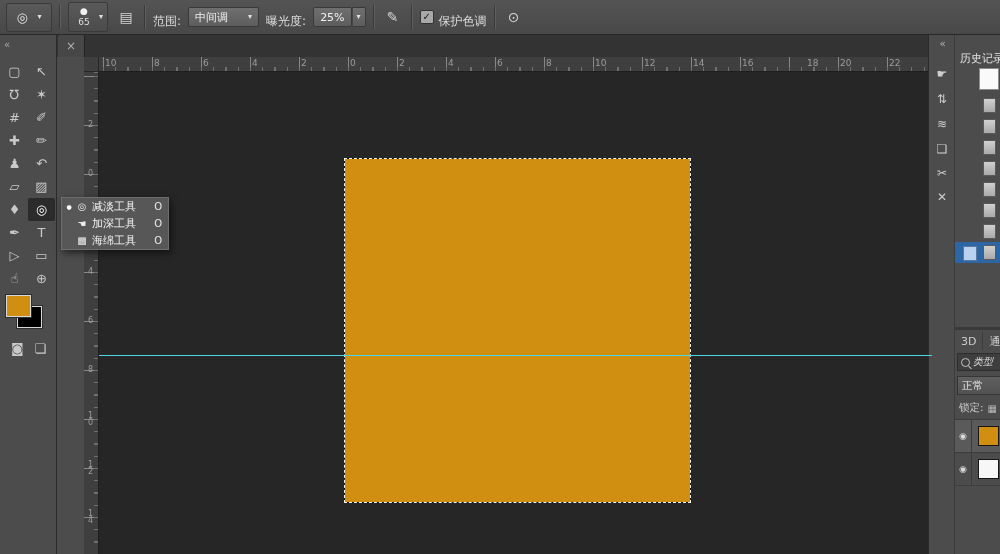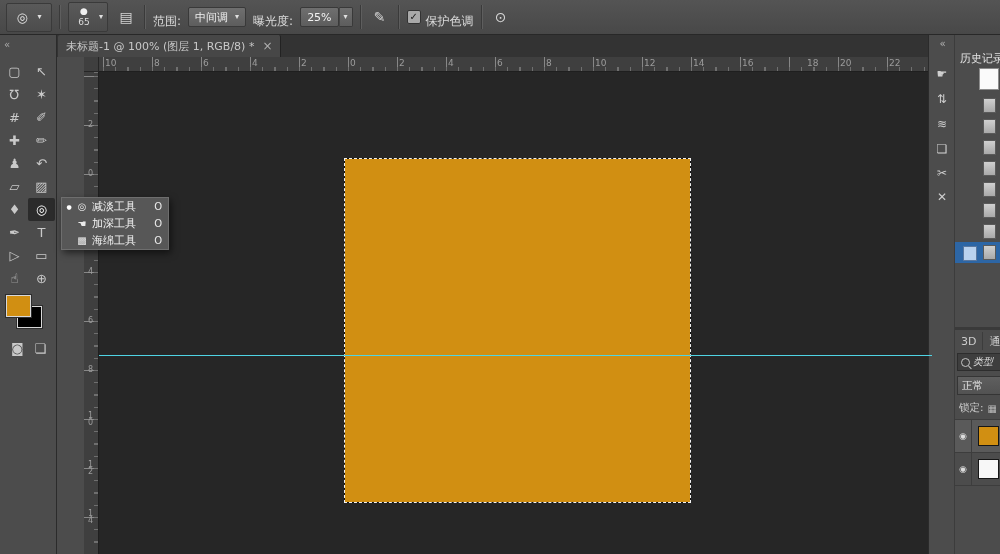--- a/index.html
+++ b/index.html
@@ -6,21 +6,21 @@
   #app{position:relative;width:1000px;height:554px;background:#4c4c4c;overflow:hidden;
        font-family:"DejaVu Sans","Liberation Sans",sans-serif;color:#ddd;}
 
   
   .options-bar{position:absolute;left:0;top:0;width:1000px;height:35px;box-sizing:border-box;
     background:linear-gradient(#545454,#484848);border-bottom:1px solid #282828;
     display:flex;align-items:center;padding:0 6px;gap:7px;}
   .sep{width:1px;height:24px;background:#3a3a3a;border-right:1px solid #5e5e5e;flex:none;}
   .ob-label{font-size:12px;color:#dcdcdc;flex:none;white-space:nowrap;margin-top:9px;}
   .ob-select{height:20px;background:linear-gradient(#6f6f6f,#5d5d5d);border:1px solid #393939;border-radius:2px;
-    display:flex;align-items:center;gap:7px;padding:0 6px;font-size:11px;color:#f2f2f2;flex:none;box-sizing:border-box;}
+    display:flex;align-items:center;gap:20px;padding:0 6px;font-size:11px;color:#f2f2f2;flex:none;box-sizing:border-box;}
   .caret{font-size:8px;color:#e0e0e0;line-height:1;}
   .ob-caretbtn{height:20px;width:14px;margin-left:-7px;border:1px solid #393939;border-left:1px solid #454545;
     background:linear-gradient(#6f6f6f,#5d5d5d);display:flex;align-items:center;justify-content:center;
     border-radius:0 2px 2px 0;box-sizing:border-box;}
   .tool-preset{width:44px;height:27px;border:1px solid #3a3a3a;border-radius:2px;flex:none;
     background:linear-gradient(#5a5a5a,#4c4c4c);display:flex;align-items:center;justify-content:space-evenly;}
   .t-ico{font-size:13px;color:#e4e4e4;}
   .brush-picker{height:28px;display:flex;align-items:center;border:1px solid #3a3a3a;border-radius:2px;
     background:linear-gradient(#5a5a5a,#4c4c4c);padding:0 4px;gap:4px;flex:none;}
   .brush-prev{width:22px;display:flex;flex-direction:column;align-items:center;line-height:1;}
@@ -256,21 +256,20 @@
       <div class="fg-swatch"></div>
     </div>
     <div class="tool-extra">
       <span>◙</span>
       <span>❏</span>
     </div>
   </div>
 
   <div class="tab-bar">
     <div class="doc-tab">
-      <span class="tab-title">未标题-1 @ 100% (图层 1, RGB/8) *</span>
       <span class="tab-close">×</span>
     </div>
   </div>
 
   <div class="canvas-area">
     <div class="ruler-corner"></div>
     <div class="h-ruler">
       <span class="hnum" style="left:6px">10</span>
       <span class="hnum" style="left:55px">8</span>
       <span class="hnum" style="left:104px">6</span>

